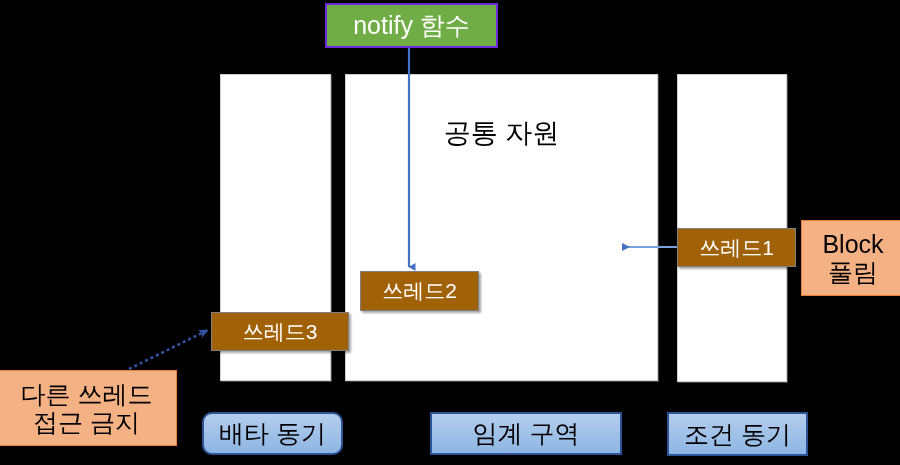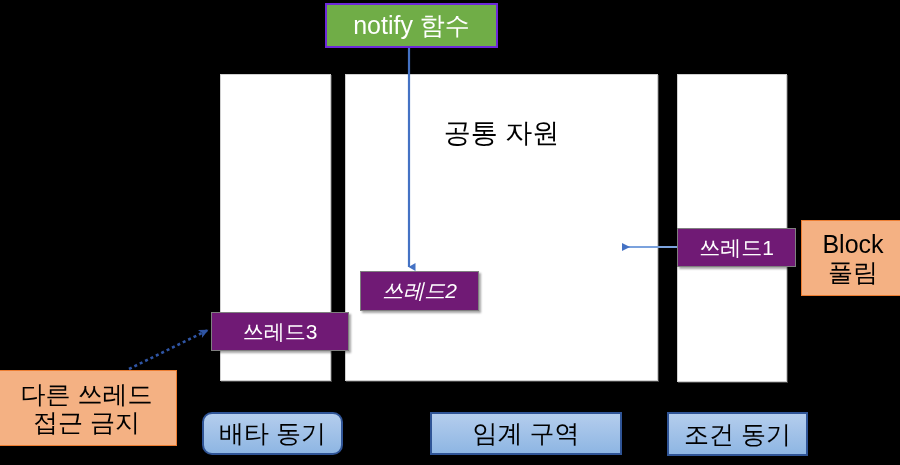--- a/index.html
+++ b/index.html
@@ -19,21 +19,21 @@
 
   
   .column {
     background: #ffffff;
     border: 1px solid #d0d0d0;
     box-shadow: 1px 1px 0 rgba(120,120,120,0.55);
   }
 
   
   .thread-chip {
-    background: #701a75;
+    background: #a16207;
     border: 1px solid #7f7f7f;
     color: #ffffff;
     display: flex;
     align-items: center;
     justify-content: center;
     font-size: 21px;
     letter-spacing: 0px;
     box-shadow: 2px 2px 2px rgba(0,0,0,0.35);
     white-space: nowrap;
   }
@@ -130,21 +130,21 @@
       <line x1="678" y1="247" x2="622" y2="247" stroke="#7ba2dd" stroke-width="2.2" marker-end="url(#arrowLeft)"></line>
     </g>
 
     <g>
       <line x1="129" y1="369" x2="208" y2="330" stroke="#2f55a4" stroke-width="2.6" stroke-dasharray="3 3" marker-end="url(#arrowDiag)"></line>
     </g>
   </svg>
 
   <div class="abs thread-chip" style="left:211px; top:312px; width:138px; height:39px;">쓰레드3</div>
 
-  <div class="abs thread-chip" style="left:360px; top:271px; width:119px; height:40px;font-style:italic;">쓰레드2</div>
+  <div class="abs thread-chip" style="left:360px; top:271px; width:119px; height:40px;">쓰레드2</div>
 
   <div class="abs thread-chip" style="left:677px; top:228px; width:119px; height:39px;">쓰레드1</div>
 
   <div class="abs callout" style="left:-4px; top:370px; width:181px; height:76px;">
     <span class="line">다른 쓰레드</span>
     <span class="line">접근 금지</span>
   </div>
 
   <div class="abs callout" style="left:801px; top:220px; width:104px; height:76px;">
     <span class="line">Block</span>

